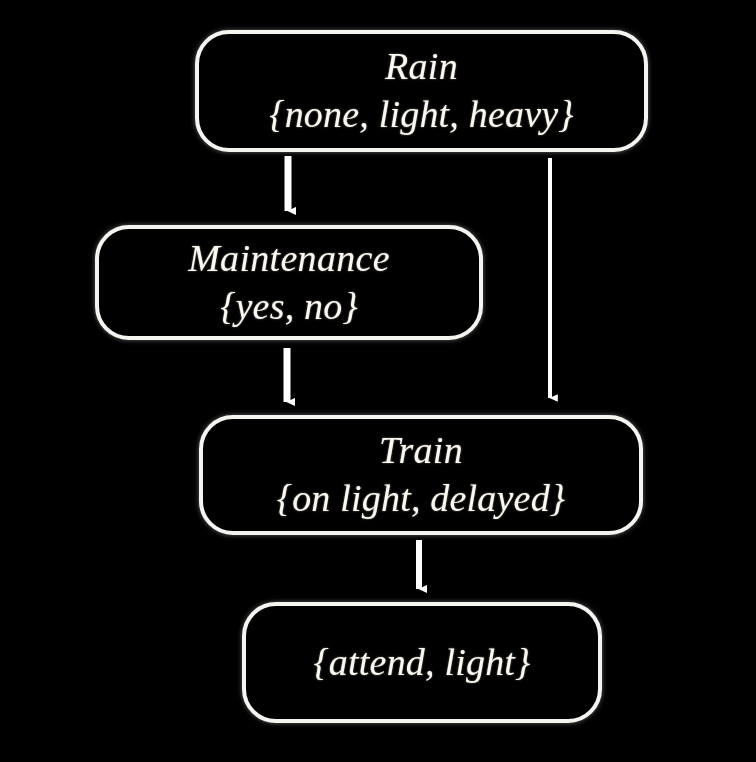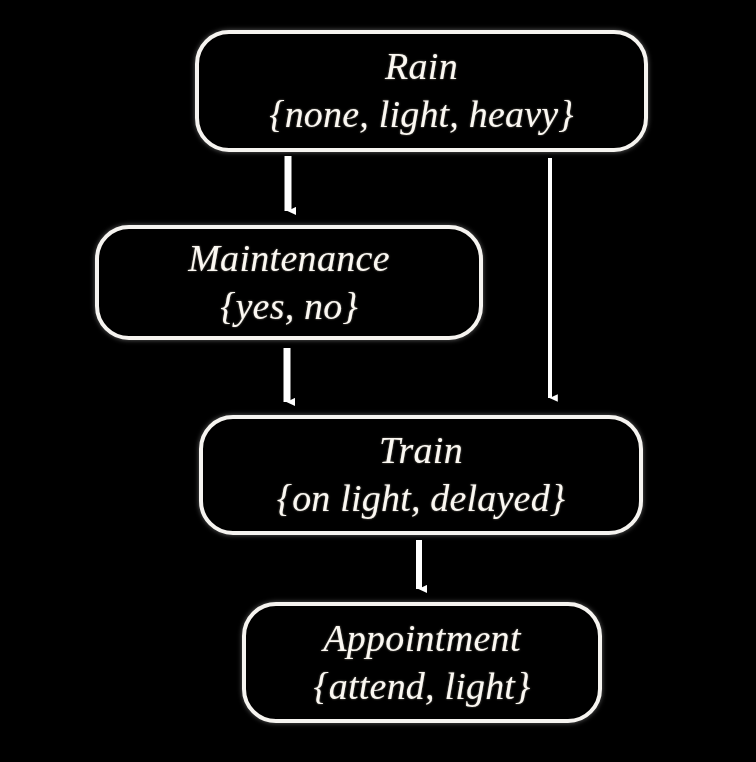--- a/index.html
+++ b/index.html
@@ -97,17 +97,16 @@
     <div class="node-name">Maintenance</div>
     <div class="node-states">{yes, no}</div>
   </div>
 
   <div class="node" id="node-train">
     <div class="node-name">Train</div>
     <div class="node-states">{on light, delayed}</div>
   </div>
 
   <div class="node" id="node-appointment">
-    <div class="node-name">Appointment</div>
     <div class="node-states">{attend, light}</div>
   </div>
 
 </div>
 
 </body></html>

